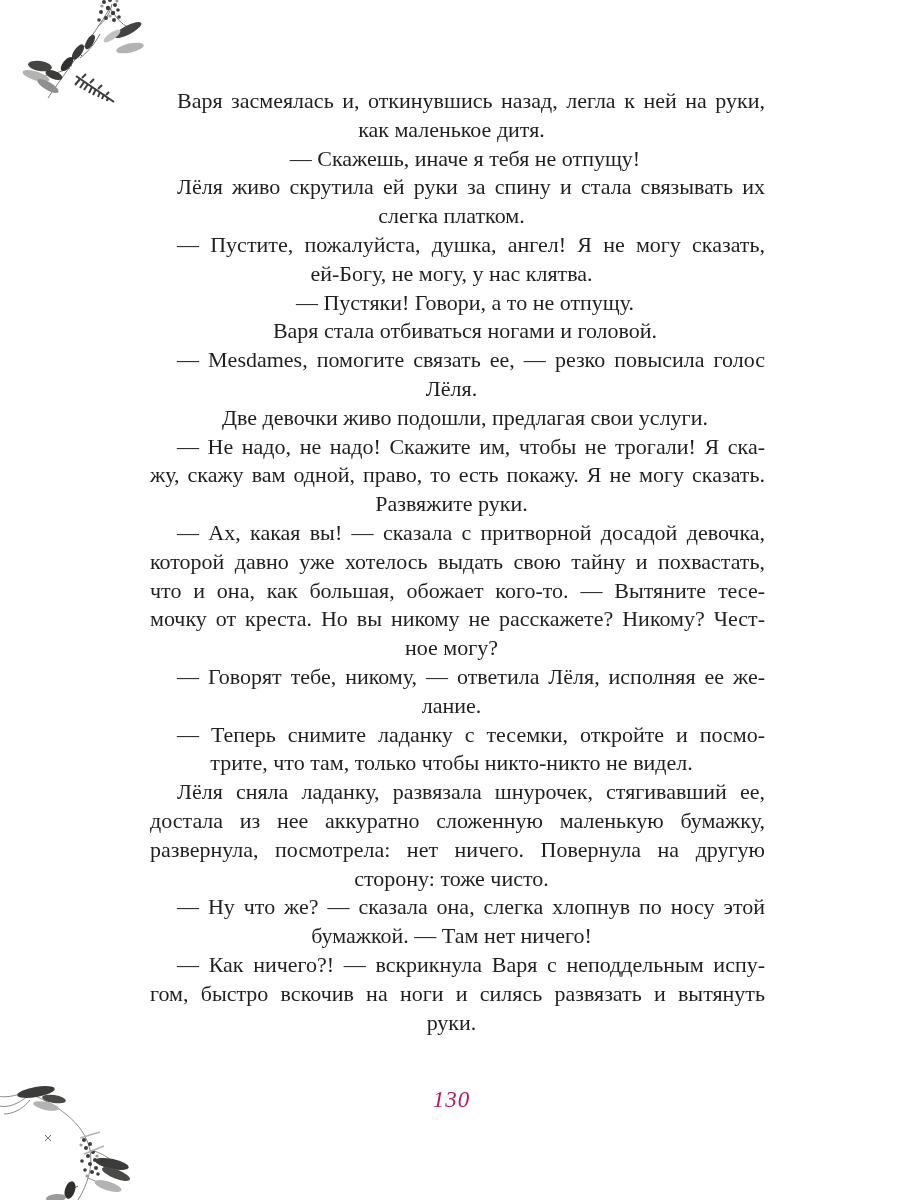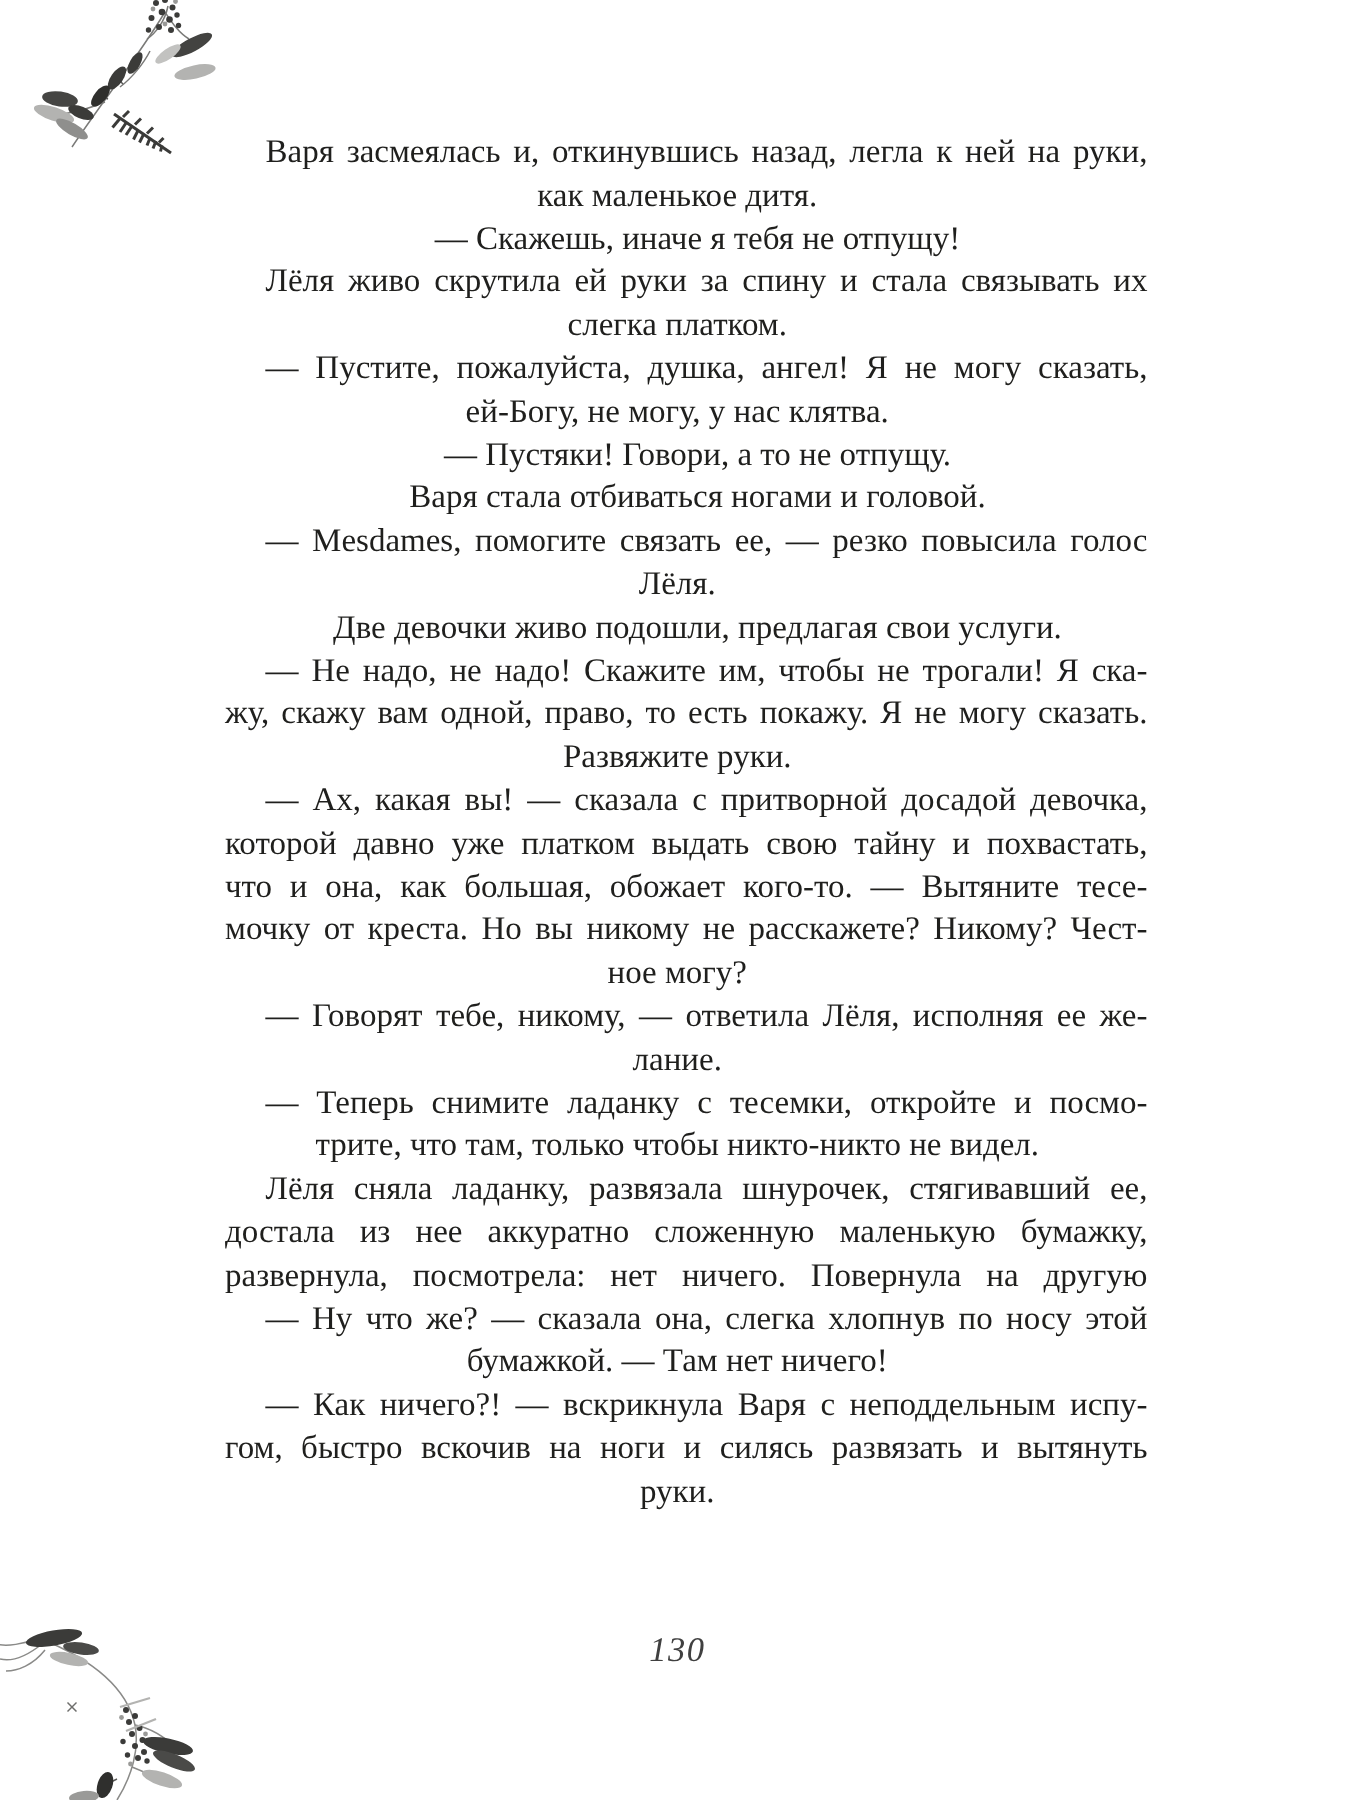--- a/index.html
+++ b/index.html
@@ -11,21 +11,21 @@
   .page{position:absolute;left:0;top:0;width:900px;height:1200px;overflow:hidden;background:#ffffff;}
   .body-text{
     position:absolute;left:138px;top:87px;width:627px;
     color:#1f1f1d;font-size:22px;
   }
   .line{height:28.8px;line-height:28.8px;text-align:center;overflow:visible;}
   .line.just{text-align:justify;text-align-last:justify;margin-left:12px;}
   .line.indent{padding-left:27px;}
   .page-number{
     position:absolute;left:138px;top:1087px;width:627px;
-    text-align:center;font-style:italic;font-size:23px;color:#404040;
+    text-align:center;font-style:italic;font-size:23px;color:#be185d;
     letter-spacing:1px;
   }
   .orn{position:absolute;}
   .orn-top{left:20px;top:-4px;}
   .orn-bottom{left:-4px;top:1082px;}
 </style>
 </head>
 <body>
 
 <div class="page">
@@ -98,31 +98,32 @@
       <div class="line">ей-Богу, не могу, у нас клятва.</div>
       <div class="line indent">— Пустяки! Говори, а то не отпущу.</div>
       <div class="line indent">Варя стала отбиваться ногами и головой.</div>
       <div class="line indent just">— Mesdames, помогите связать ее, — резко повысила голос</div>
       <div class="line">Лёля.</div>
       <div class="line indent">Две девочки живо подошли, предлагая свои услуги.</div>
       <div class="line indent just">— Не надо, не надо! Скажите им, чтобы не трогали! Я ска-</div>
       <div class="line just">жу, скажу вам одной, право, то есть покажу. Я не могу сказать.</div>
       <div class="line">Развяжите руки.</div>
       <div class="line indent just">— Ах, какая вы! — сказала с притворной досадой девочка,</div>
-      <div class="line just">которой давно уже платком выдать свою тайну и похвастать,</div>
+      <div class="line just">которой давно уже хотелось выдать свою тайну и похвастать,</div>
       <div class="line just">что и она, как большая, обожает кого-то. — Вытяните тесе-</div>
       <div class="line just">мочку от креста. Но вы никому не расскажете? Никому? Чест-</div>
       <div class="line">ное могу?</div>
       <div class="line indent just">— Говорят тебе, никому, — ответила Лёля, исполняя ее же-</div>
       <div class="line">лание.</div>
       <div class="line indent just">— Теперь снимите ладанку с тесемки, откройте и посмо-</div>
       <div class="line">трите, что там, только чтобы никто-никто не видел.</div>
       <div class="line indent just">Лёля сняла ладанку, развязала шнурочек, стягивавший ее,</div>
       <div class="line just">достала из нее аккуратно сложенную маленькую бумажку,</div>
       <div class="line just">развернула, посмотрела: нет ничего. Повернула на другую</div>
+      <div class="line">сторону: тоже чисто.</div>
       <div class="line indent just">— Ну что же? — сказала она, слегка хлопнув по носу этой</div>
       <div class="line">бумажкой. — Там нет ничего!</div>
       <div class="line indent just">— Как ничего?! — вскрикнула Варя с неподдельным испу-</div>
       <div class="line just">гом, быстро вскочив на ноги и силясь развязать и вытянуть</div>
       <div class="line">руки.</div>
     </div>
 
   <div class="page-number">130</div>
 
   <svg class="orn orn-bottom" width="140" height="120" viewBox="0 0 140 120">

